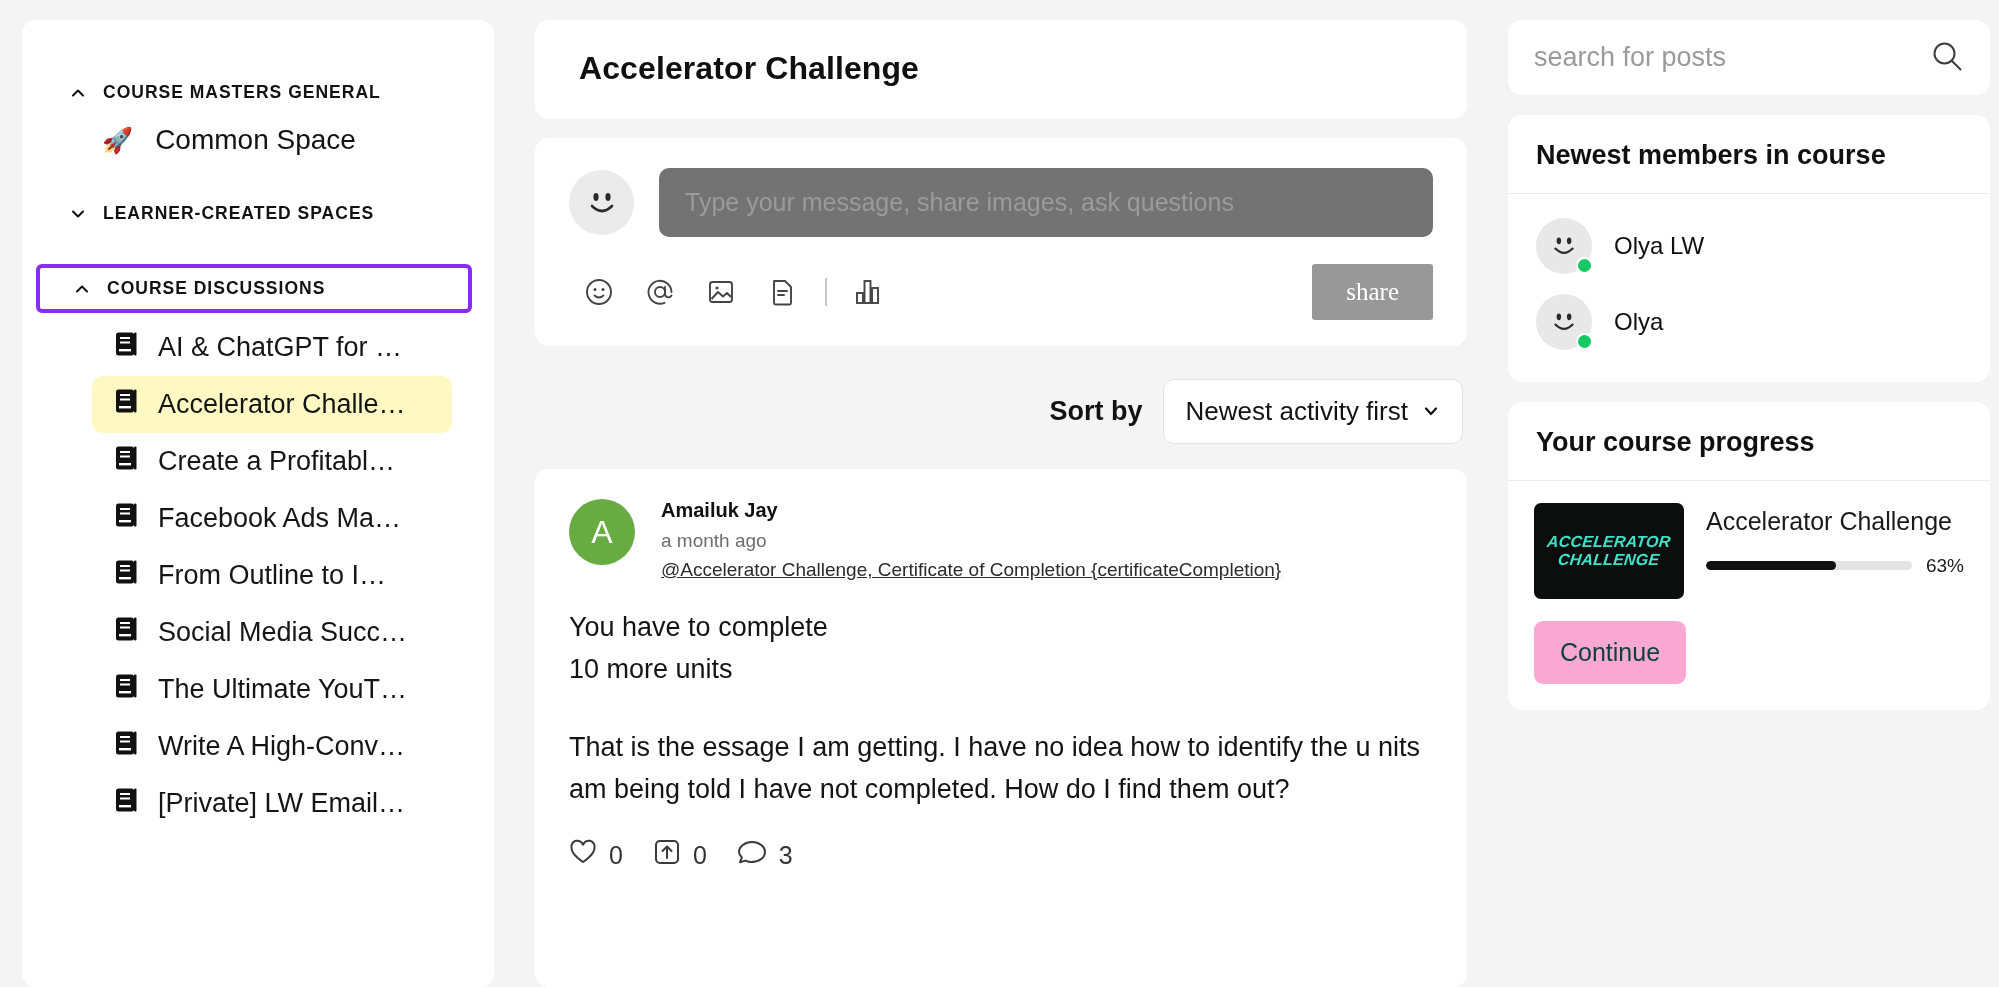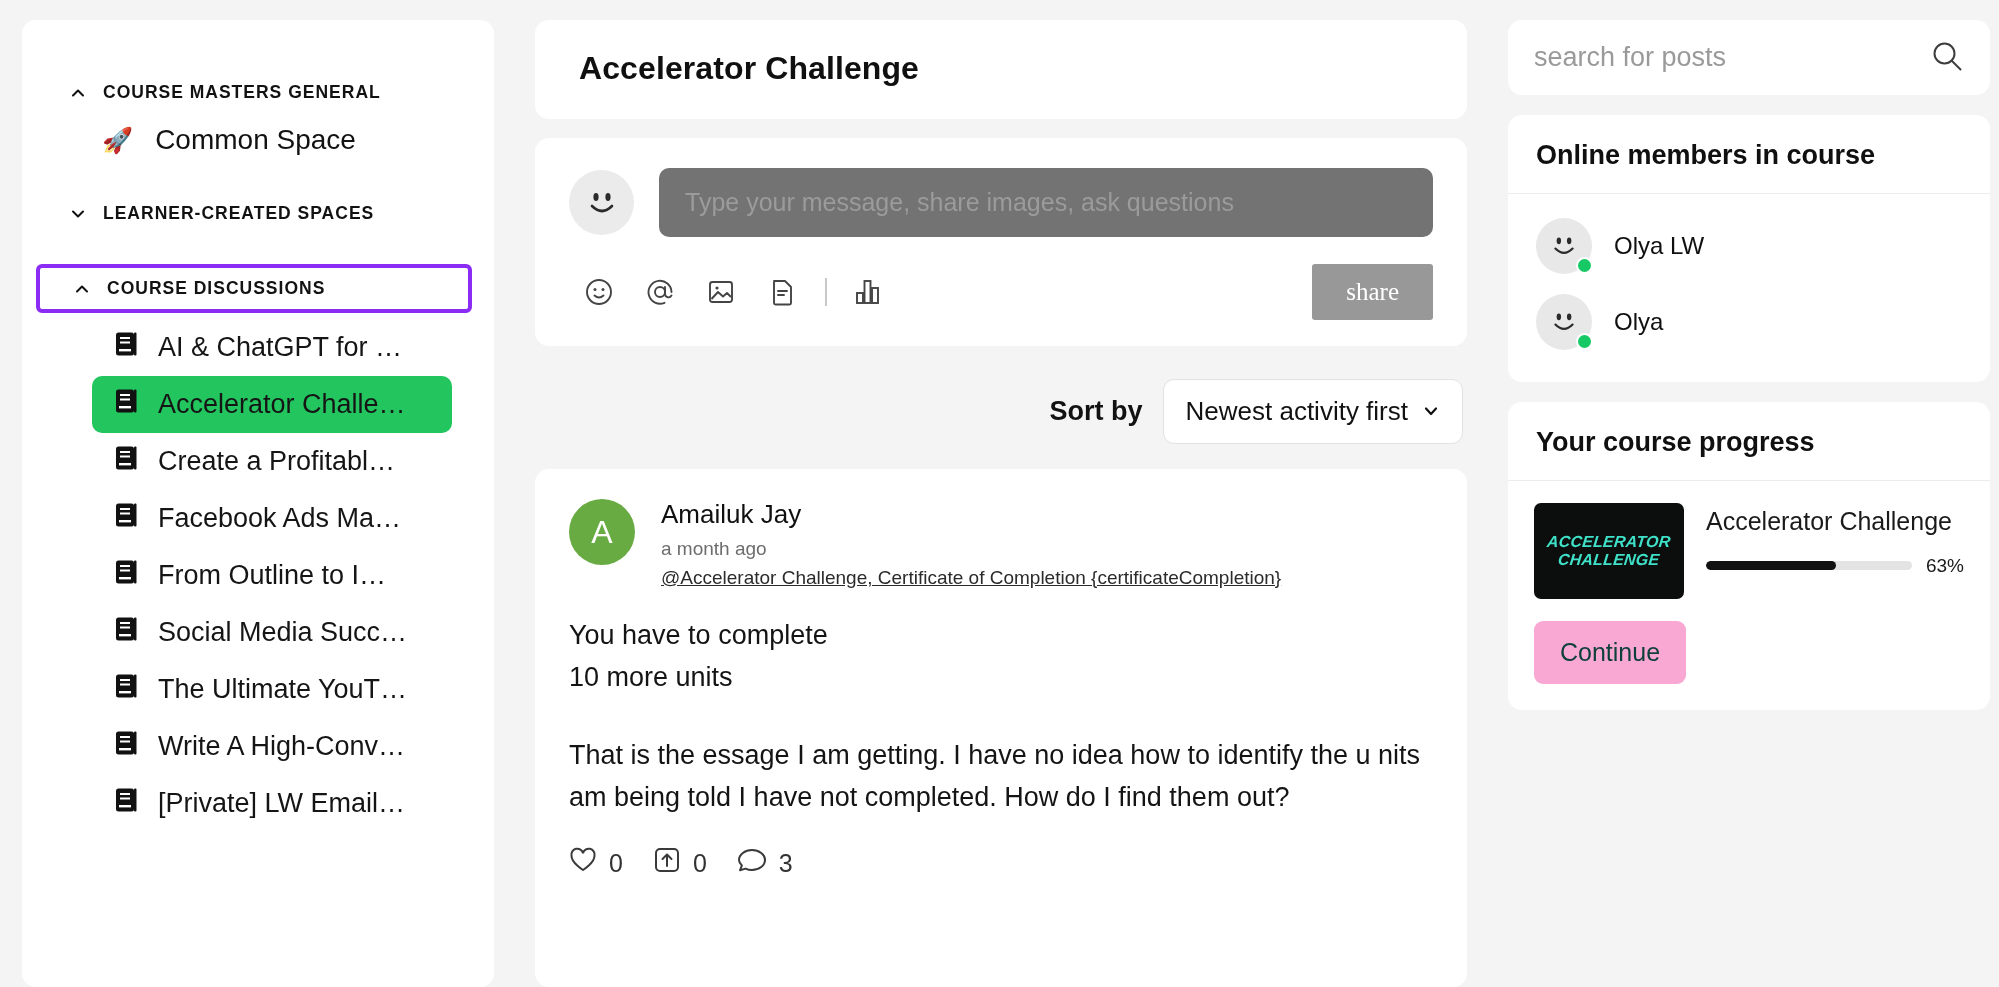--- a/index.html
+++ b/index.html
@@ -73,21 +73,21 @@
     gap: 20px;
     margin: 0 42px 0 70px;
     padding: 12px 10px 12px 22px;
     border-radius: 10px;
     font-size: 27px;
     color: #151515;
     cursor: pointer;
     white-space: nowrap;
     overflow: hidden;
   }
-  .nav-item.active { background: #22c55e; }
+  .nav-item.active { background: #fef9c3; }
   .nav-item .doc-icon { flex: 0 0 24px; }
   .nav-item .label { overflow: hidden; text-overflow: ellipsis; }
   .sidebar-fade {
     position: absolute;
     left: 0; right: 0; bottom: 0; height: 16px;
     background: linear-gradient(to bottom, rgba(255,255,255,0), #ffffff);
     pointer-events: none;
   }
 
   
@@ -188,22 +188,22 @@
   .post-head { display: flex; gap: 26px; }
   .post-avatar {
     width: 66px; height: 66px; flex: 0 0 66px;
     border-radius: 50%;
     background: #69ab43;
     color: #ffffff;
     font-size: 32px;
     display: flex; align-items: center; justify-content: center;
   }
   .post-author {
-    font-size: 26px;
-    font-weight: 400;
+    font-size: 20px;
+    font-weight: 700;
     color: #101010;
     margin-bottom: 8px;
   }
   .post-time { font-size: 19px; color: #6d6d6d; margin-bottom: 7px; }
   .post-tags {
     font-size: 19px;
     color: #2b2b2b;
     text-decoration: underline;
     cursor: pointer;
   }
@@ -614,21 +614,21 @@
       <input class="search-input" type="text" placeholder="search for posts" style="">
       <span>
         <svg width="34" height="34" viewBox="0 0 34 34">
             <circle cx="14.5" cy="14.5" r="10" fill="none" stroke="#3d3d3d" stroke-width="2"></circle>
             <path d="M22 22 L30.5 30.5" stroke="#3d3d3d" stroke-width="2" stroke-linecap="round"></path>
           </svg>
       </span>
     </div>
 
     <div class="panel">
-      <div class="panel-title">Online members in course</div>
+      <div class="panel-title">Newest members in course</div>
       <div class="member-list">
 
         <div class="member">
           <span class="member-avatar">
             <svg width="36" height="36" viewBox="0 0 42 42">
               <ellipse cx="15" cy="15" rx="2.6" ry="4" fill="#2b2b2b"></ellipse>
               <ellipse cx="27" cy="15" rx="2.6" ry="4" fill="#2b2b2b"></ellipse>
               <path d="M11 24 Q21 34 31 24" fill="none" stroke="#2b2b2b" stroke-width="2.6" stroke-linecap="round"></path>
             </svg>
             <span class="online-dot"></span>

